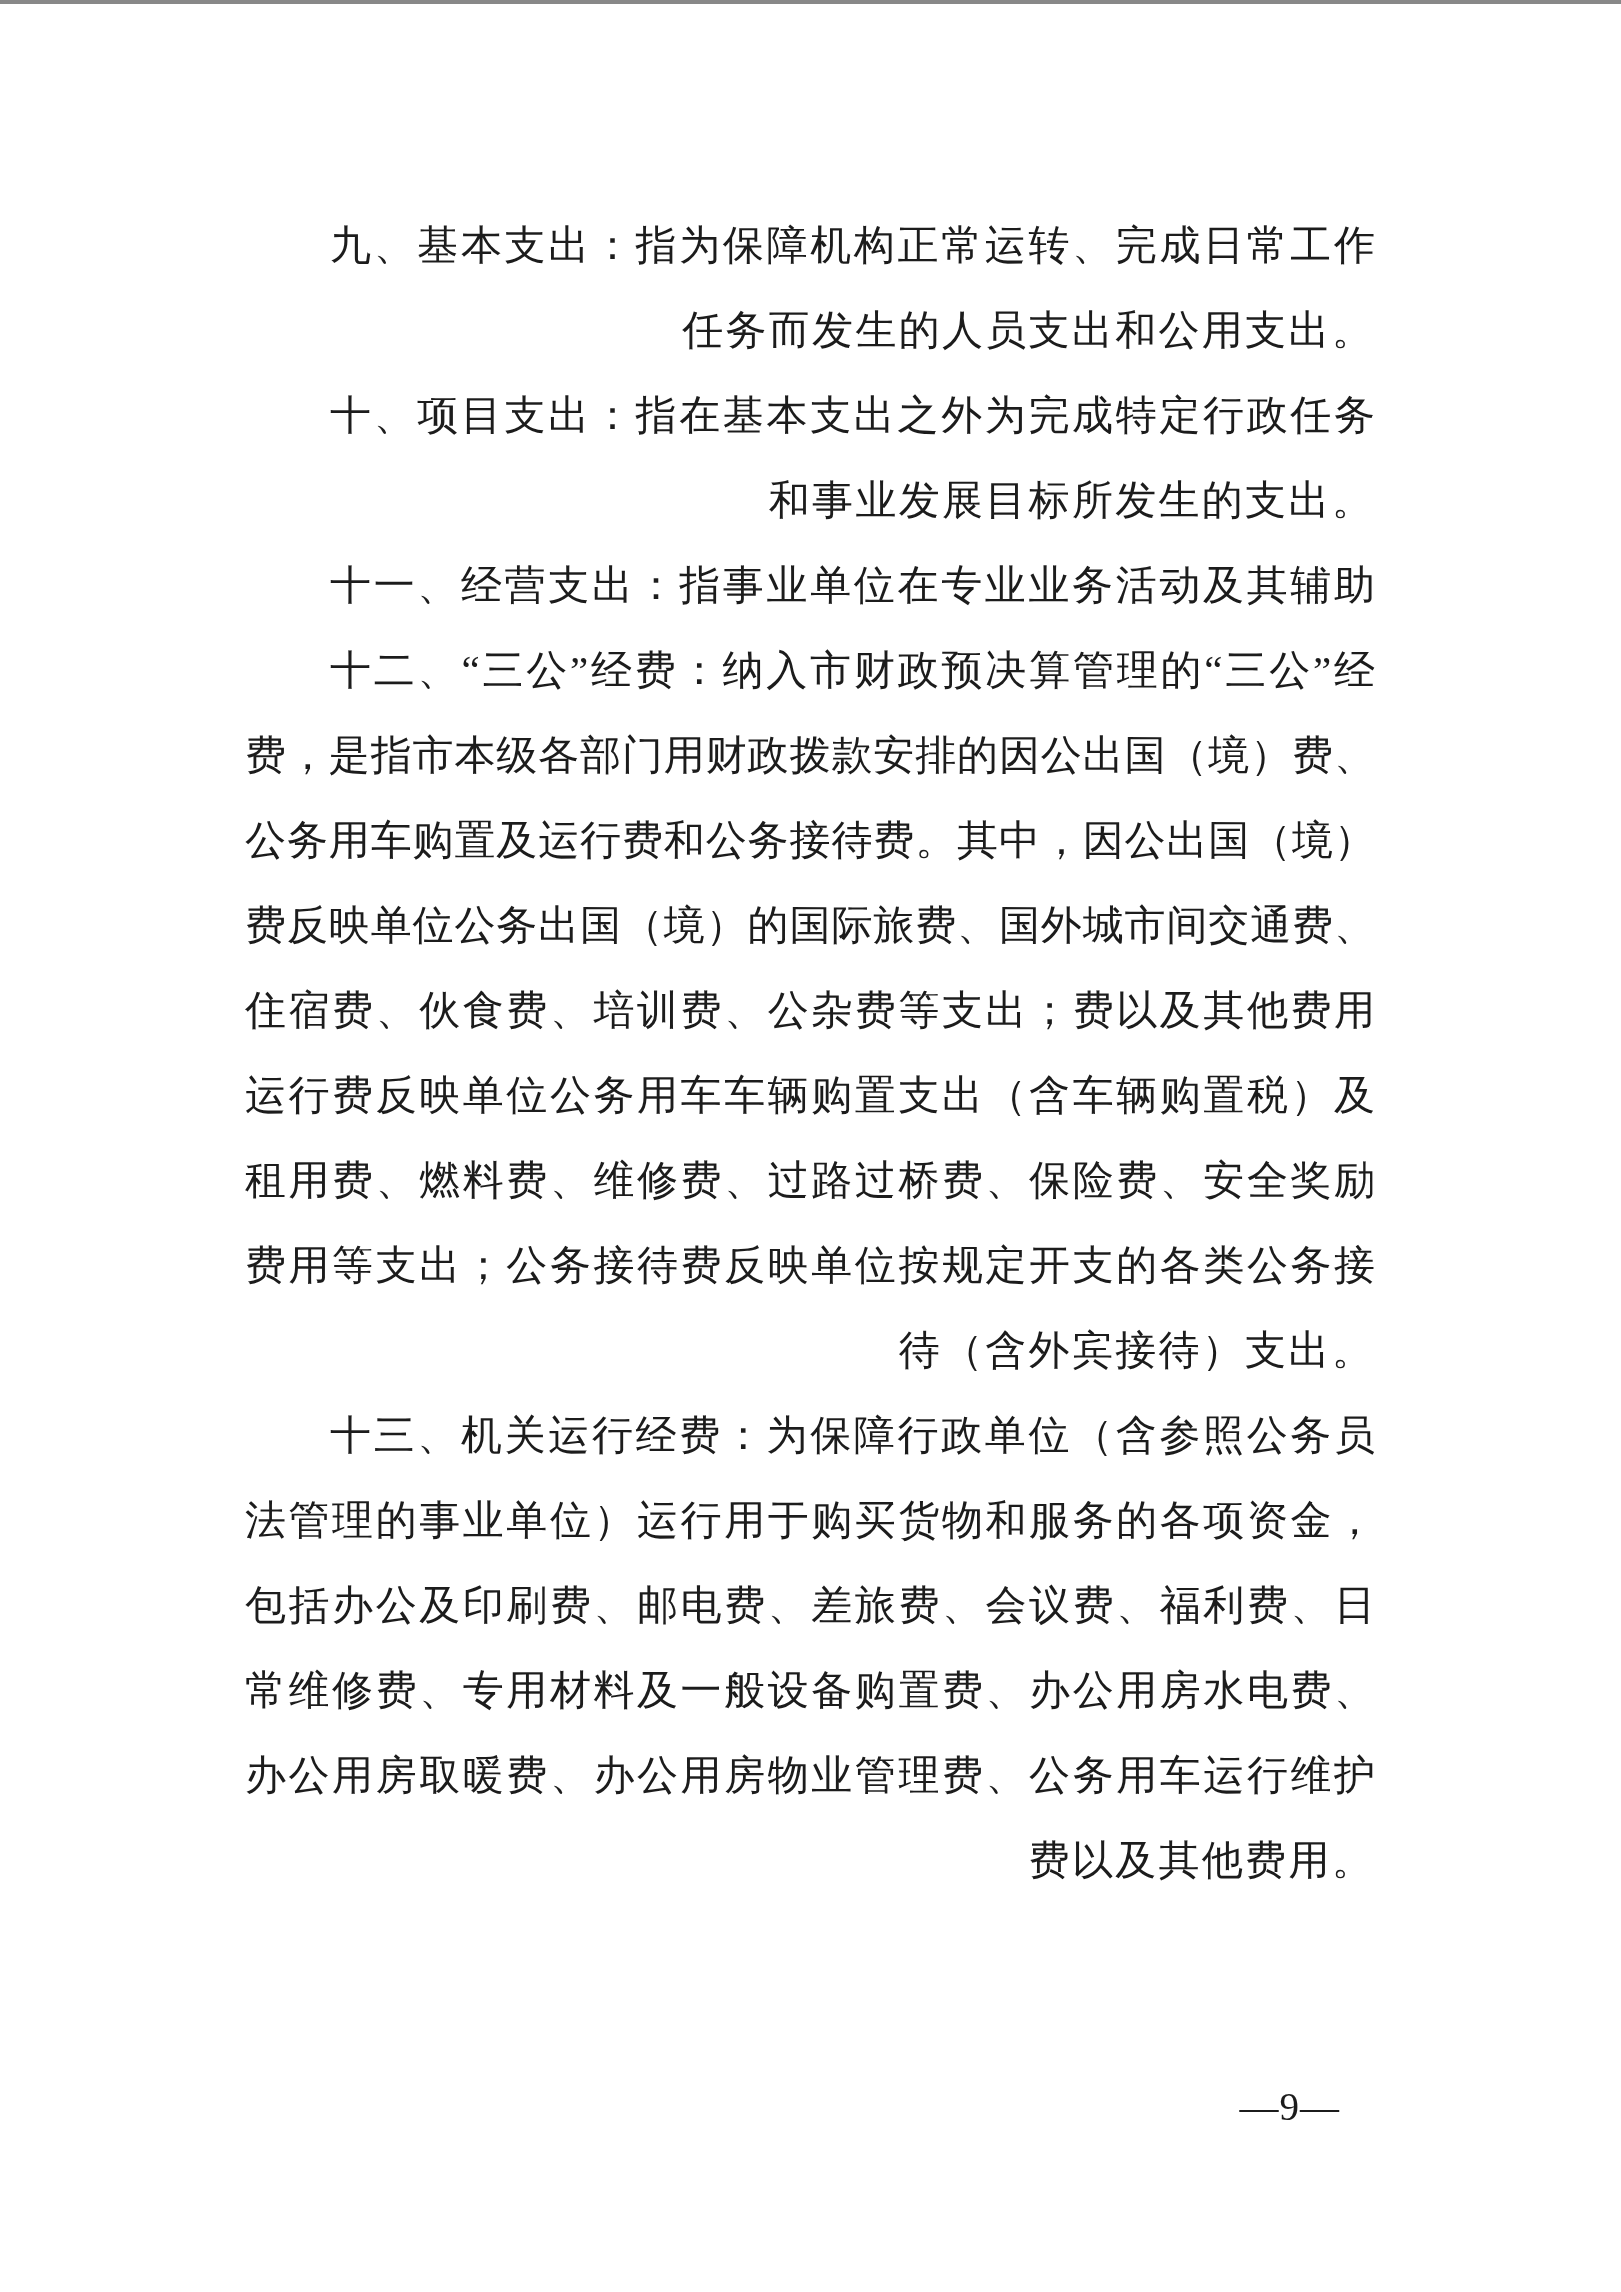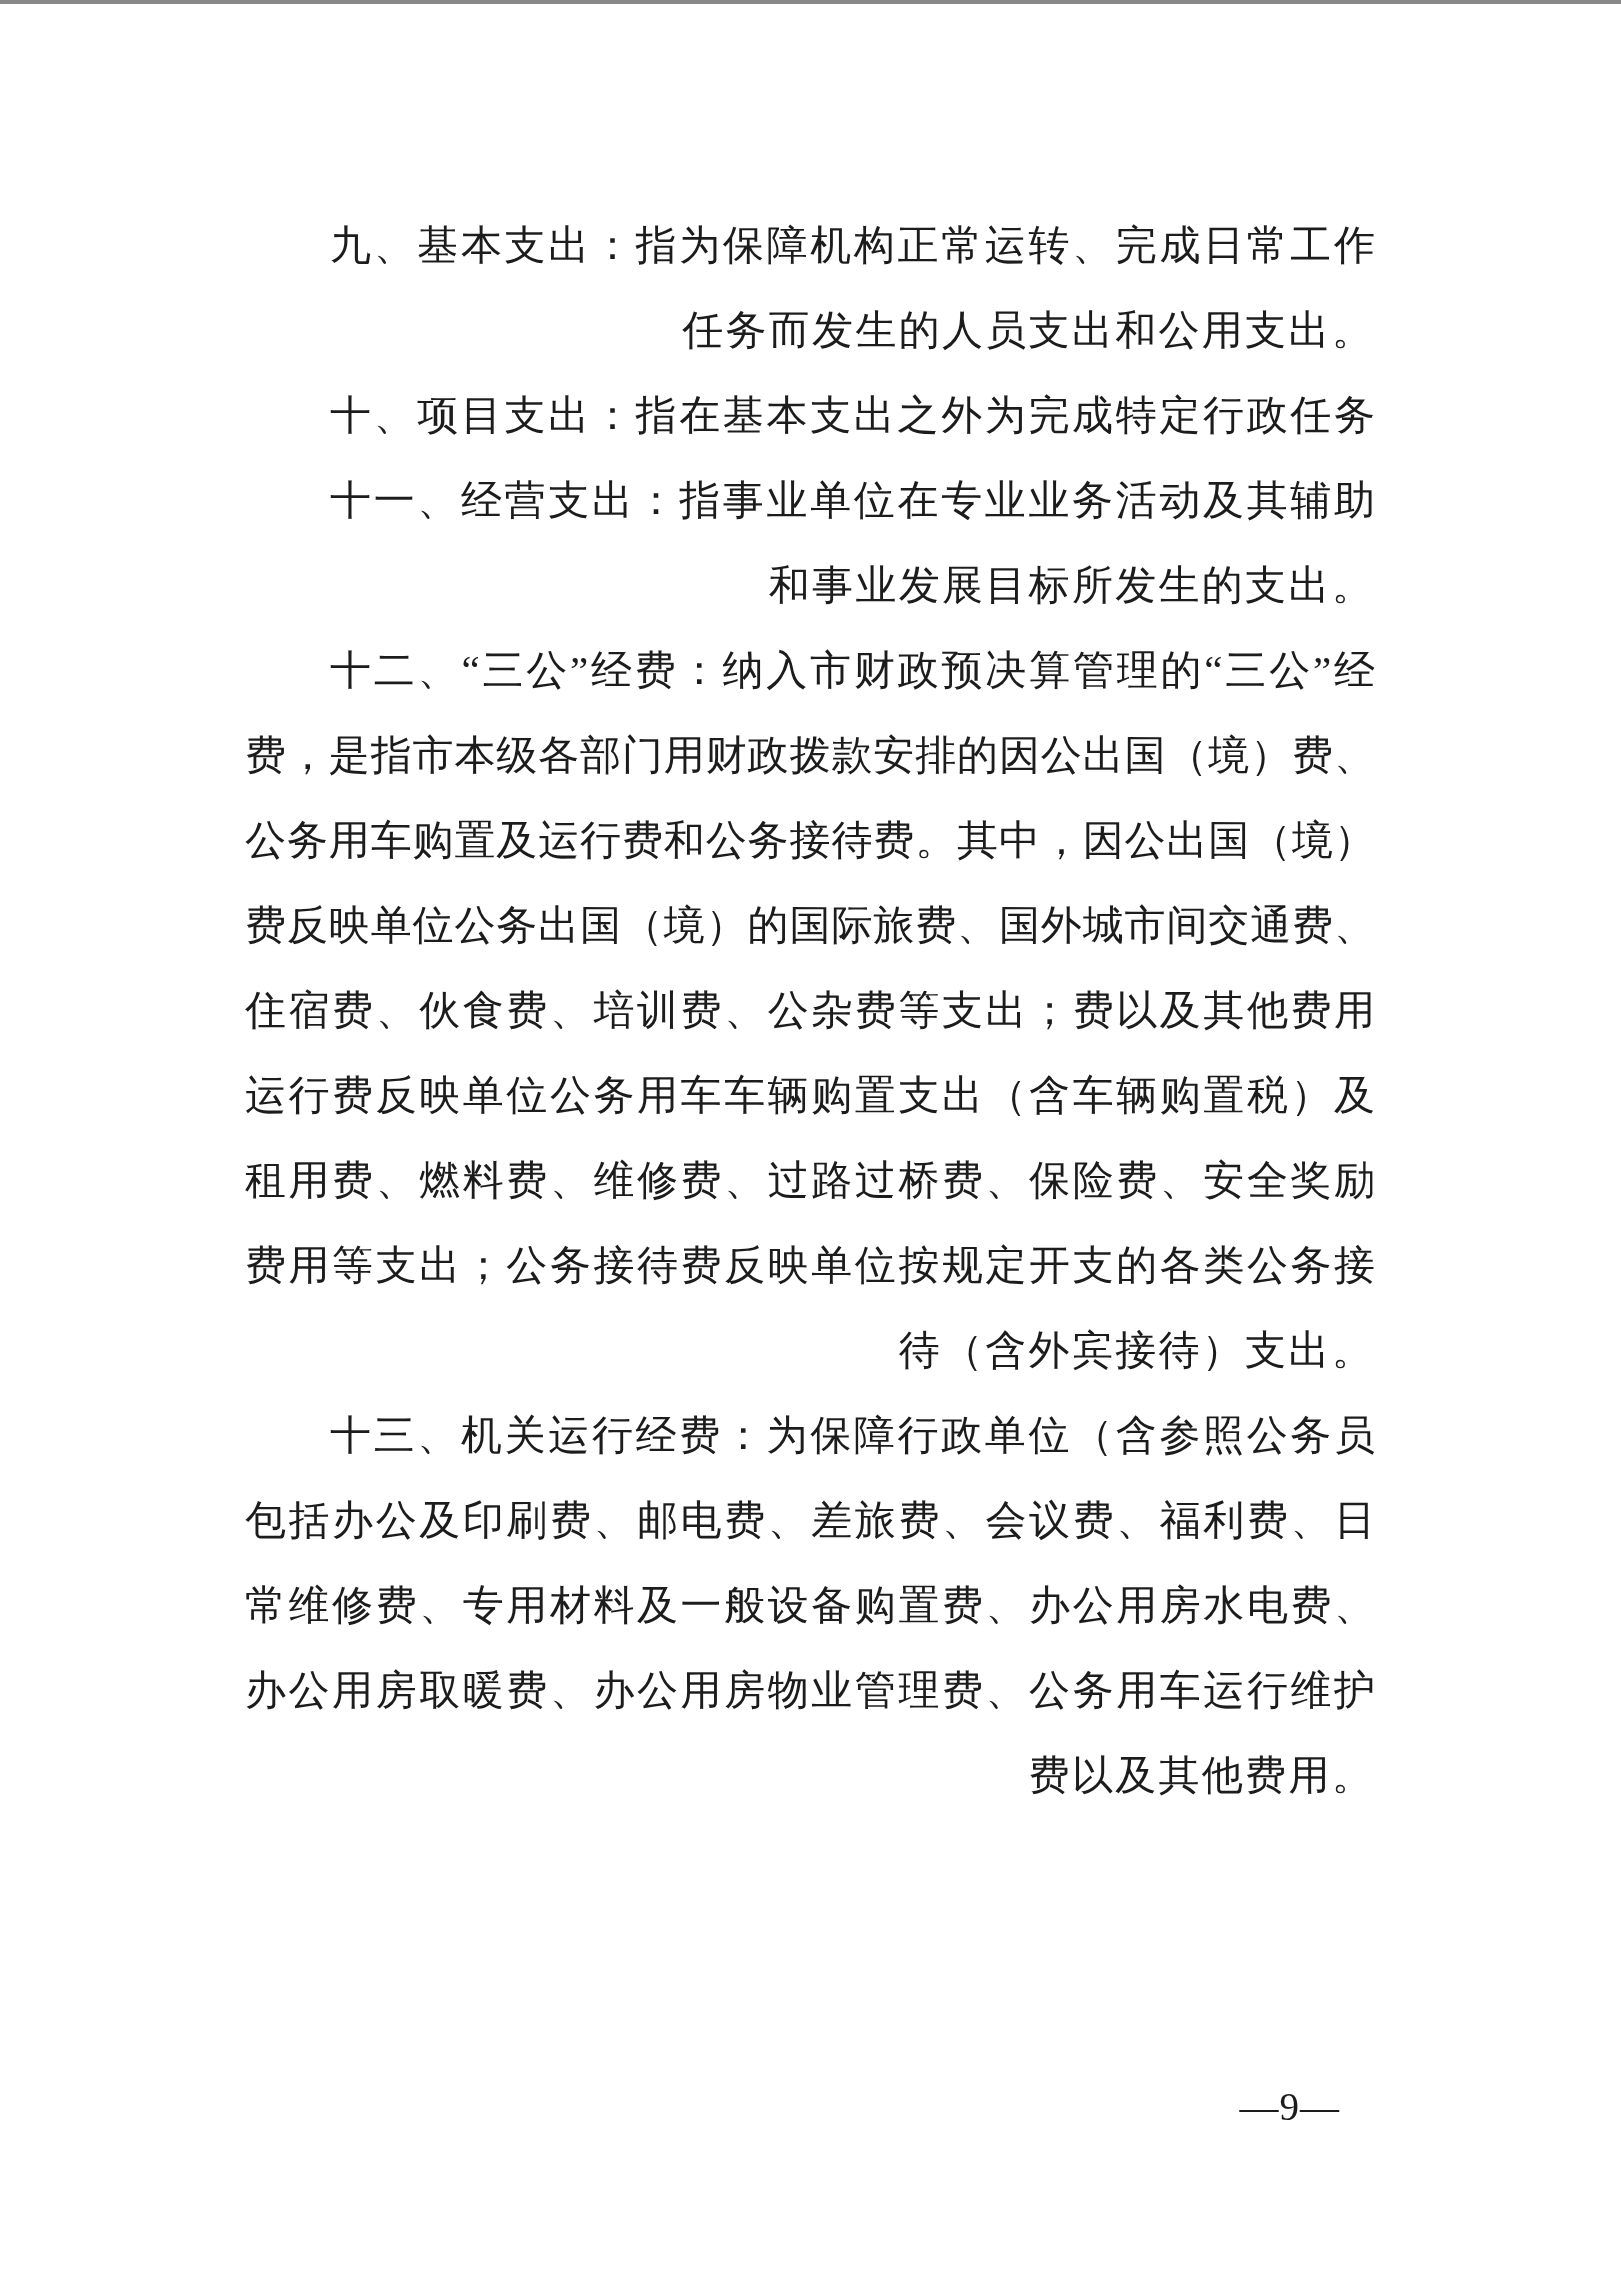--- a/index.html
+++ b/index.html
@@ -53,32 +53,33 @@
   }
 </style>
 </head>
 <body>
 
 <div class="page">
   <div class="text-block">
       <div class="line indent justify">九、基本支出：指为保障机构正常运转、完成日常工作</div>
       <div class="line flush">任务而发生的人员支出和公用支出。</div>
       <div class="line indent justify">十、项目支出：指在基本支出之外为完成特定行政任务</div>
+      <div class="line flush">和事业发展目标所发生的支出。</div>
       <div class="line indent justify">十一、经营支出：指事业单位在专业业务活动及其辅助</div>
-      <div class="line flush">和事业发展目标所发生的支出。</div>
       <div class="line indent justify">十二、“三公”经费：纳入市财政预决算管理的“三公”经</div>
       <div class="line justify">费，是指市本级各部门用财政拨款安排的因公出国（境）费、</div>
       <div class="line justify">公务用车购置及运行费和公务接待费。其中，因公出国（境）</div>
       <div class="line justify">费反映单位公务出国（境）的国际旅费、国外城市间交通费、</div>
       <div class="line justify">住宿费、伙食费、培训费、公杂费等支出；费以及其他费用</div>
       <div class="line justify">运行费反映单位公务用车车辆购置支出（含车辆购置税）及</div>
       <div class="line justify">租用费、燃料费、维修费、过路过桥费、保险费、安全奖励</div>
       <div class="line justify">费用等支出；公务接待费反映单位按规定开支的各类公务接</div>
       <div class="line flush">待（含外宾接待）支出。</div>
       <div class="line indent justify">十三、机关运行经费：为保障行政单位（含参照公务员</div>
+      <div class="line justify">法管理的事业单位）运行用于购买货物和服务的各项资金，</div>
       <div class="line justify">包括办公及印刷费、邮电费、差旅费、会议费、福利费、日</div>
       <div class="line justify">常维修费、专用材料及一般设备购置费、办公用房水电费、</div>
       <div class="line justify">办公用房取暖费、办公用房物业管理费、公务用车运行维护</div>
       <div class="line flush">费以及其他费用。</div>
     </div>
   <div class="page-number">—9—</div>
 </div>
 
 
 </body></html>

